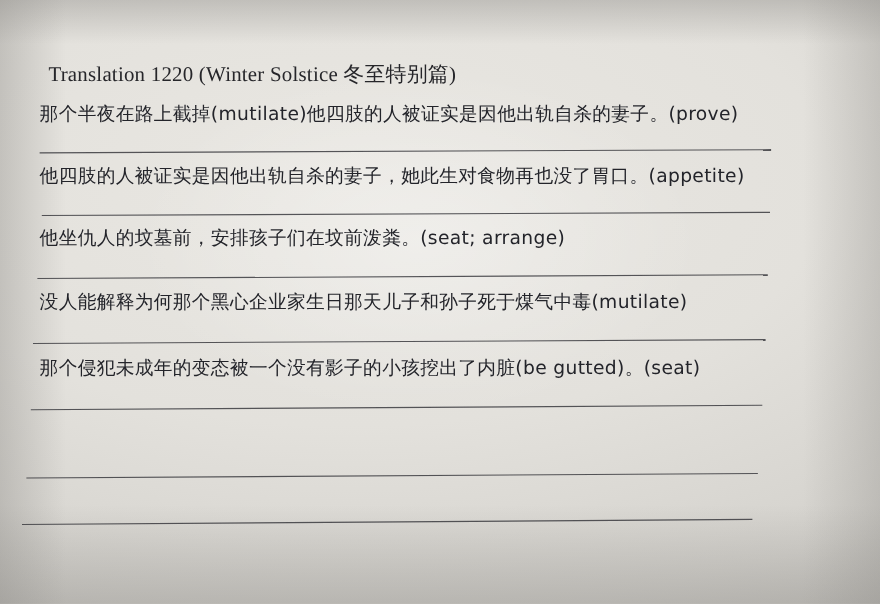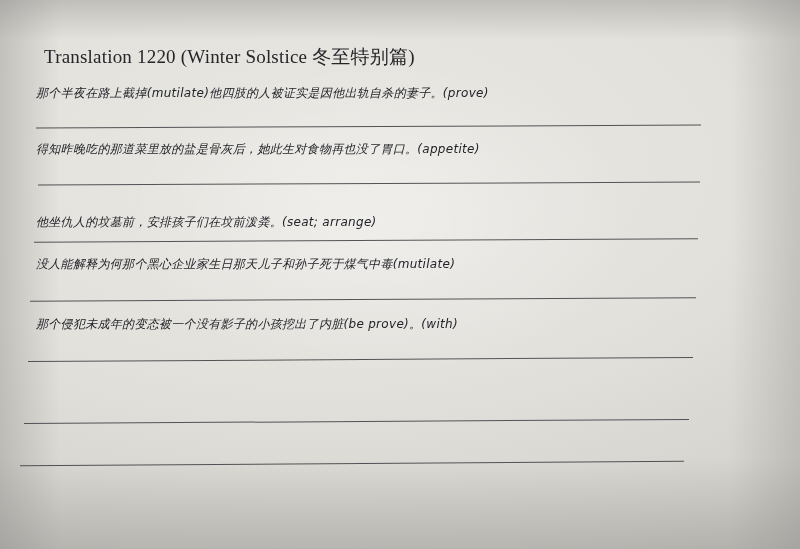--- a/index.html
+++ b/index.html
@@ -48,21 +48,21 @@
   }
   .glow {
     position: absolute;
     left: 120px; top: 60px; width: 520px; height: 320px;
     background: radial-gradient(ellipse at center, rgba(255,255,255,0.35), rgba(255,255,255,0) 70%);
     pointer-events: none;
   }
 
   .content {
     position: absolute;
-    left: 0; top: 0;
+    left: 0; top: 11px;
     width: 800px;
     height: 437px;
   }
 
   .heading {
     position: absolute;
     left: 44px;
     top: 44px;
     font-size: 19px;
     color: #26262a;
@@ -85,22 +85,21 @@
   }
   .rule {
     position: absolute;
     height: 0;
     border-top: 1.4px solid #3a3a3e;
     opacity: 0.85;
   }
 
   .cn {
     font-family: "DejaVu Sans", sans-serif;
-    font-size: 12px;
-    font-style: italic;
+    font-size: 17px;
   }
 </style>
 </head>
 <body>
 
 <div class="page">
   <div class="glow"></div>
   <div class="shade-top"></div>
   <div class="shade-bottom"></div>
   <div class="shade-left"></div>
@@ -109,36 +108,36 @@
   <div class="content">
 
     <div class="heading">Translation 1220 (Winter Solstice 冬至特别篇)</div>
 
     <div class="item" style="top: 80px;">
       <div class="item-text cn">那个半夜在路上截掉(mutilate)他四肢的人被证实是因他出轨自杀的妻子。(prove)</div>
     </div>
     <div class="rule" style="left: 36px; top: 126px; width: 665px; transform: rotate(-0.25deg);"></div>
 
     <div class="item" style="top: 136px;">
-      <div class="item-text cn">得知昨晚吃的那道菜里放的盐是骨灰后，她此生对食物再也没了胃口。(appetite)</div>
+      <div class="item-text cn">他四肢的人被证实是因他出轨自杀的妻子，她此生对食物再也没了胃口。(appetite)</div>
     </div>
     <div class="rule" style="left: 38px; top: 183px; width: 662px; transform: rotate(-0.25deg);"></div>
 
-    <div class="item" style="top: 193px; margin-top: 16px;">
+    <div class="item" style="top: 193px;">
       <div class="item-text cn">他坐仇人的坟墓前，安排孩子们在坟前泼粪。(seat; arrange)</div>
     </div>
     <div class="rule" style="left: 34px; top: 240px; width: 664px; transform: rotate(-0.3deg);"></div>
 
     <div class="item" style="top: 251px;">
       <div class="item-text cn">没人能解释为何那个黑心企业家生日那天儿子和孙子死于煤气中毒(mutilate)</div>
     </div>
     <div class="rule" style="left: 30px; top: 299px; width: 666px; transform: rotate(-0.3deg);"></div>
 
     <div class="item" style="top: 311px;">
-      <div class="item-text cn">那个侵犯未成年的变态被一个没有影子的小孩挖出了内脏(be prove)。(with)</div>
+      <div class="item-text cn">那个侵犯未成年的变态被一个没有影子的小孩挖出了内脏(be gutted)。(seat)</div>
     </div>
     <div class="rule" style="left: 28px; top: 359px; width: 665px; transform: rotate(-0.35deg);"></div>
 
     <div class="rule" style="left: 24px; top: 421px; width: 665px; transform: rotate(-0.35deg);"></div>
 
     <div class="rule" style="left: 20px; top: 463px; width: 664px; transform: rotate(-0.4deg);"></div>
 
   </div>
 </div>
 

